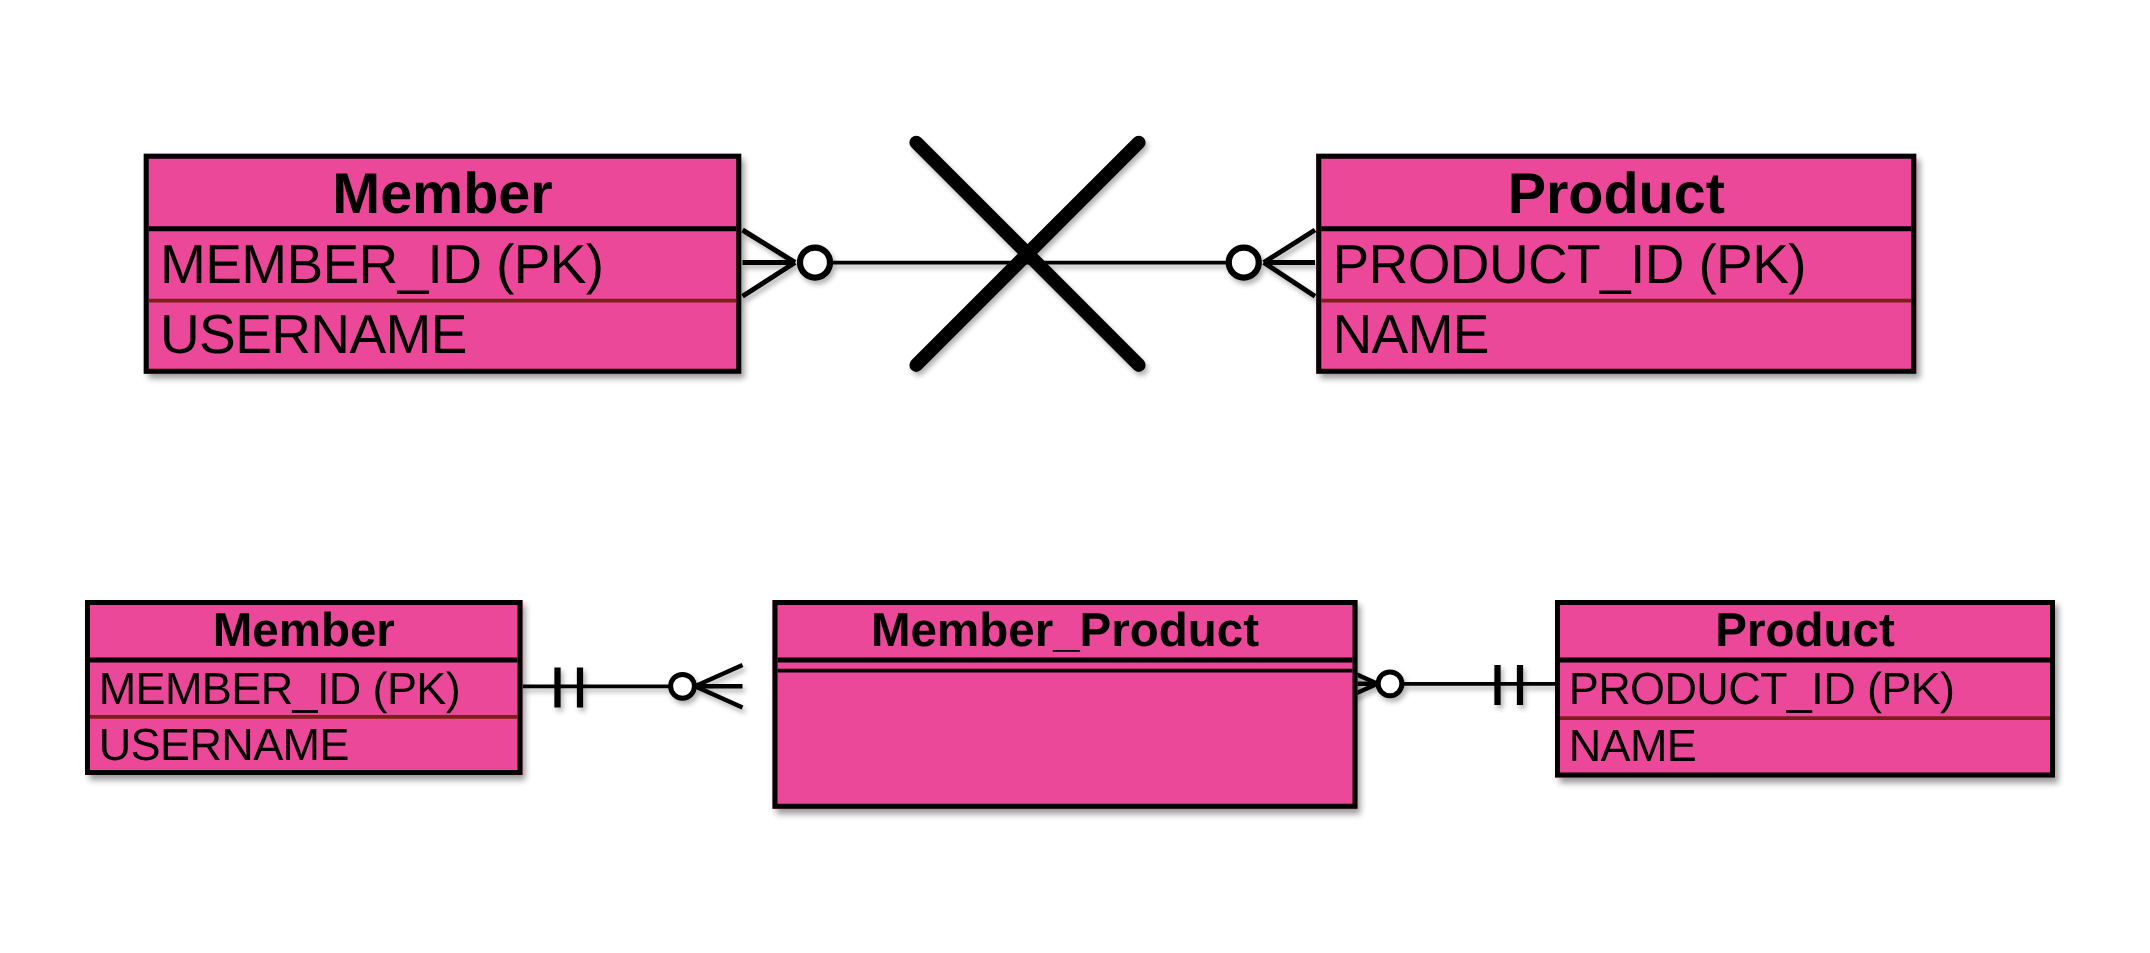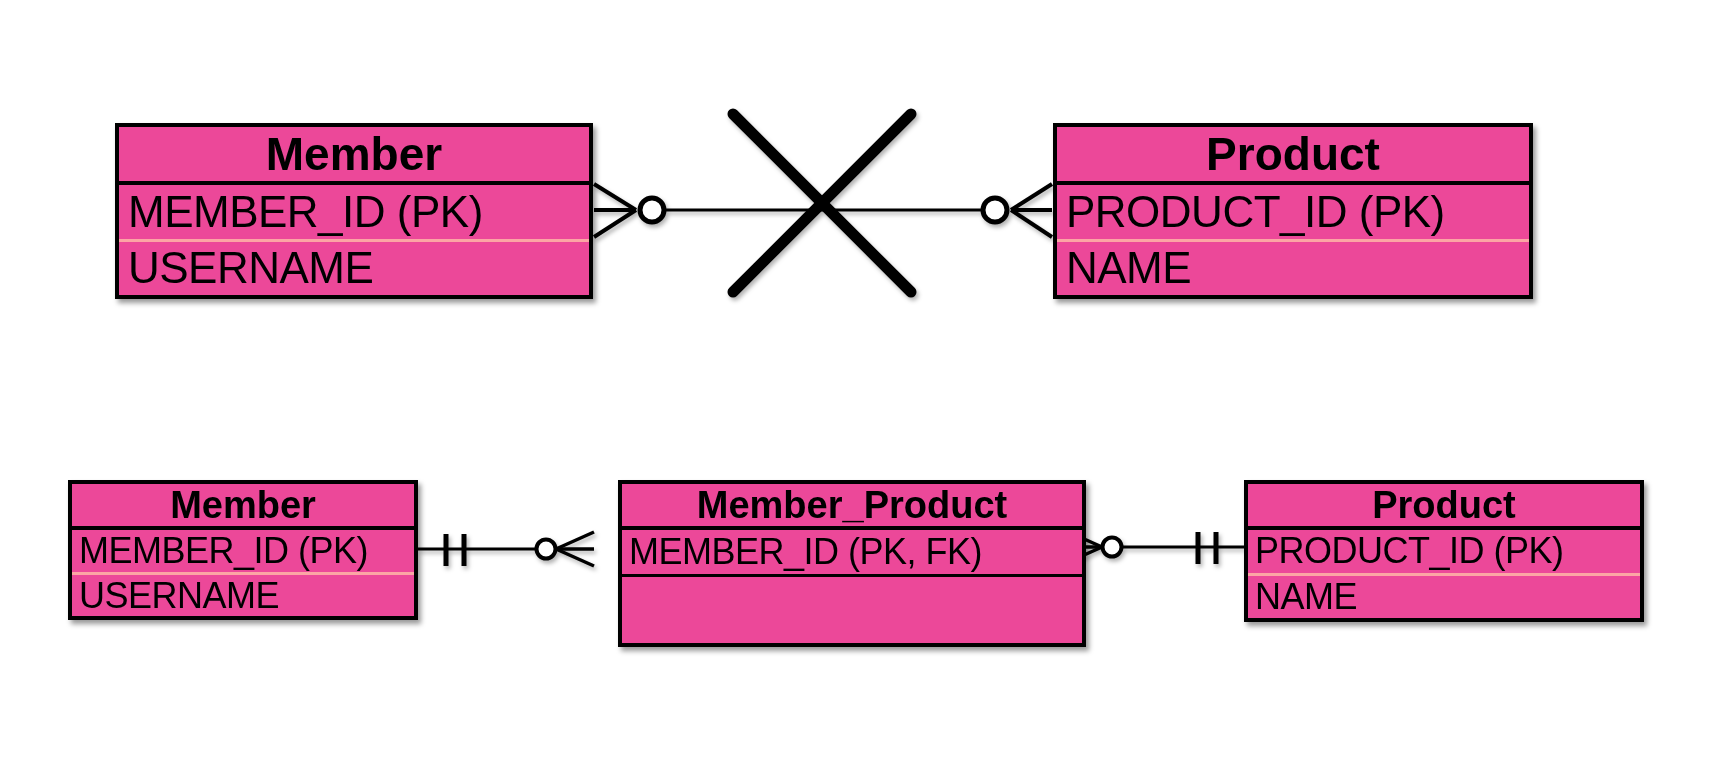--- a/index.html
+++ b/index.html
@@ -20,21 +20,21 @@
     position:absolute;display:flex;flex-direction:column;box-sizing:border-box;
     background:#ec4899;border:4px solid #000;
     box-shadow:3px 4px 5px rgba(0,0,0,0.40);
   }
   .entity .hdr{
     flex:0 0 auto;display:flex;align-items:center;justify-content:center;
     font-weight:bold;border-bottom:4px solid #000;white-space:nowrap;
   }
   .entity .row{
     flex:1 1 0;display:flex;align-items:center;
-    border-bottom:3px solid #fca5a5;white-space:nowrap;letter-spacing:-0.5px;
+    border-bottom:3px solid #7f1d1d;white-space:nowrap;letter-spacing:-0.5px;
   }
   .entity > :last-child{border-bottom:none;}
   
   .lg .hdr{height:54px;font-size:46px;}
   .lg .row{font-size:44px;padding:0 6px 0 9px;}
   
   .sm .hdr{height:42px;font-size:38px;}
   .sm .row{font-size:36px;padding:0 5px 0 7px;}
   
   .mp .body{
@@ -119,21 +119,20 @@
 
   <div id="ent-bot-member" class="entity sm">
     <div class="hdr">Member</div>
     <div class="row">MEMBER_ID (PK)</div>
     <div class="row">USERNAME</div>
   </div>
 
   <div id="ent-bot-junction" class="entity sm mp">
     <div class="hdr">Member_Product</div>
     <div class="body">
-      <div>MEMBER_ID (PK, FK)</div>
     </div>
     <div class="row empty"></div>
   </div>
 
   <div id="ent-bot-product" class="entity sm">
     <div class="hdr">Product</div>
     <div class="row">PRODUCT_ID (PK)</div>
     <div class="row">NAME</div>
   </div>
 

